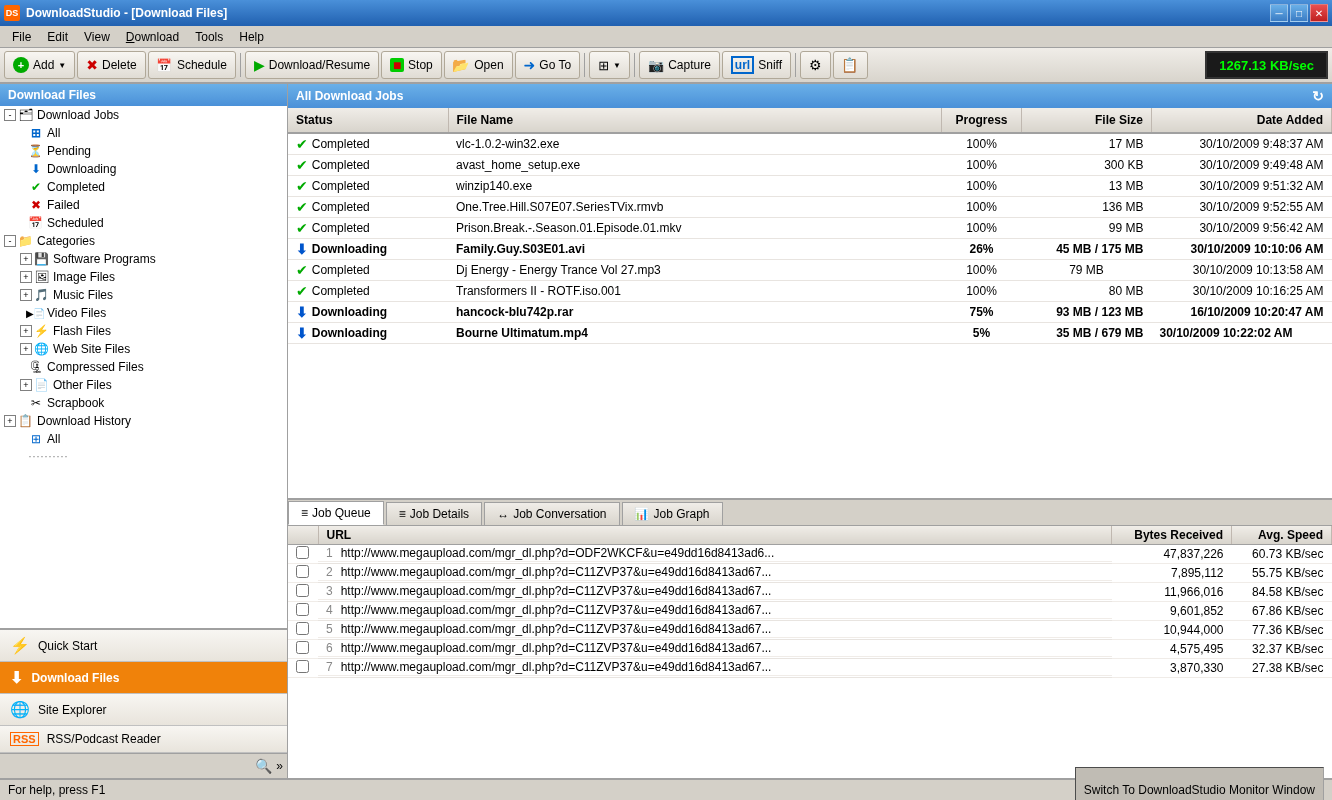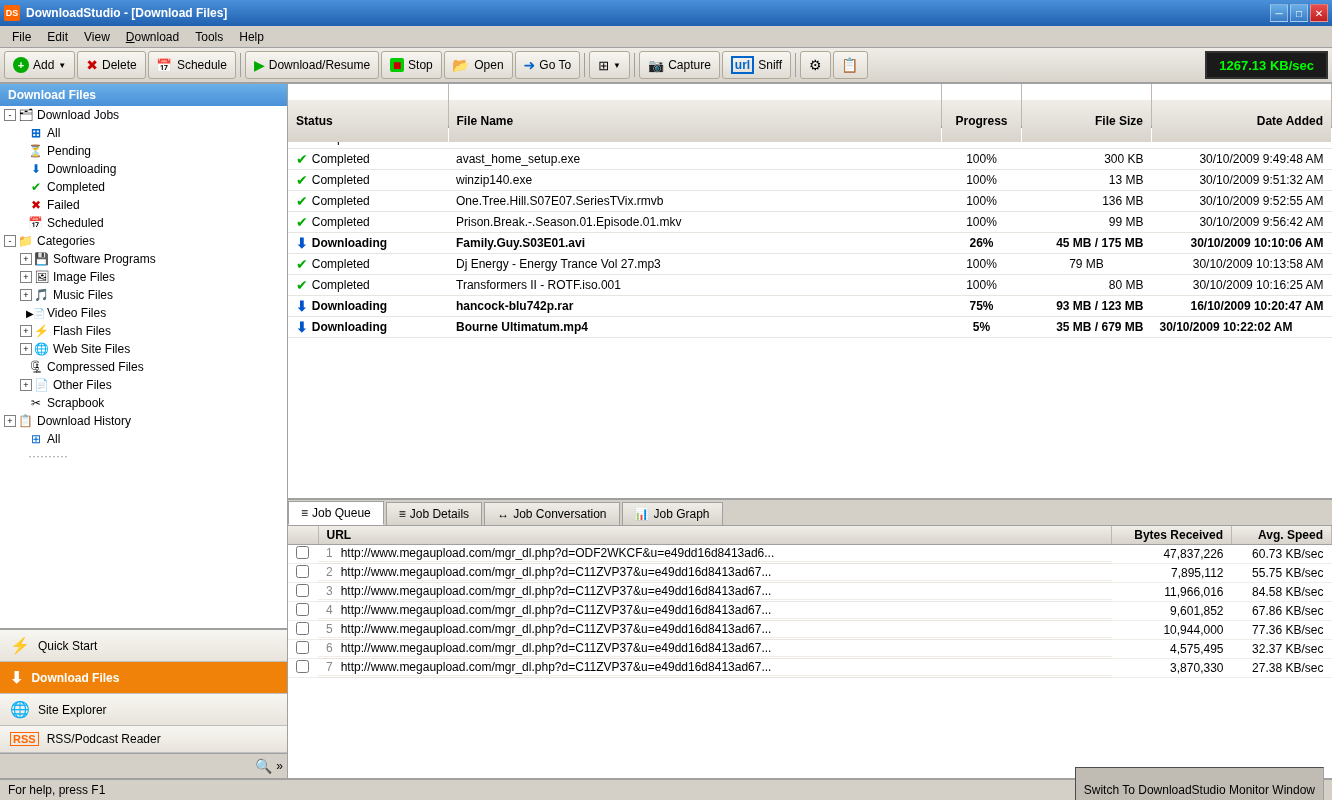--- a/index.html
+++ b/index.html
@@ -157,25 +157,25 @@
     }
     table {
       width: 100%;
       border-collapse: collapse;
       font-size: 12px;
     }
     thead th {
       background: linear-gradient(to bottom, #f0ede8, #d8d4cc);
       border-right: 1px solid #c0b8b0;
       border-bottom: 2px solid #a0a0a0;
-      padding: 14px 8px;
+      padding: 5px 8px;
       text-align: left;
       font-weight: bold;
       position: sticky;
-      top: 16px;
+      top: 0;
       z-index: 1;
     }
     tbody tr { border-bottom: 1px solid #e8e4e0; }
     tbody tr.downloading { font-weight: bold; }
     tbody td { padding: 2px 8px; }
     .status-icon { display: inline-flex; align-items: center; gap: 4px; }
 
     
     .bottom-panel {
       height: 280px;
@@ -469,20 +469,24 @@
         <span>RSS/Podcast Reader</span>
       </div>
       <div class="sidebar-nav-bottom">
         <span style="cursor:pointer;font-size:14px;">🔍</span>
         <span style="cursor:pointer;font-size:12px;margin-left:4px;">»</span>
       </div>
     </div>
   </div>
 
   <div class="main-content">
+    <div class="content-header">
+      <span>All Download Jobs</span>
+      <span style="cursor:pointer;font-size:14px;">↻</span>
+    </div>
 
     <div class="download-table-wrap" style="flex:1;max-height:calc(100% - 280px);">
       <table>
         <thead>
           <tr>
             <th style="width:160px;">Status</th>
             <th>File Name</th>
             <th style="width:80px;text-align:center;">Progress</th>
             <th style="width:130px;text-align:right;">File Size</th>
             <th style="width:180px;text-align:right;">Date Added</th>

